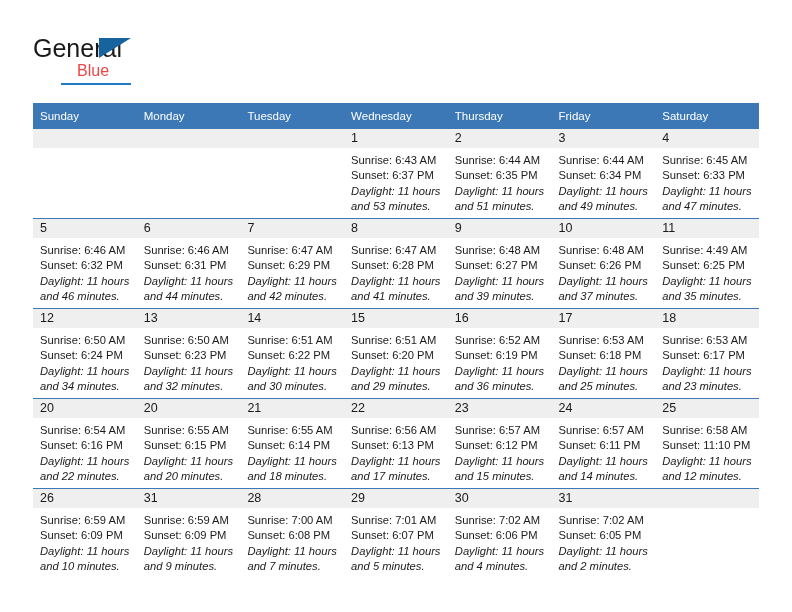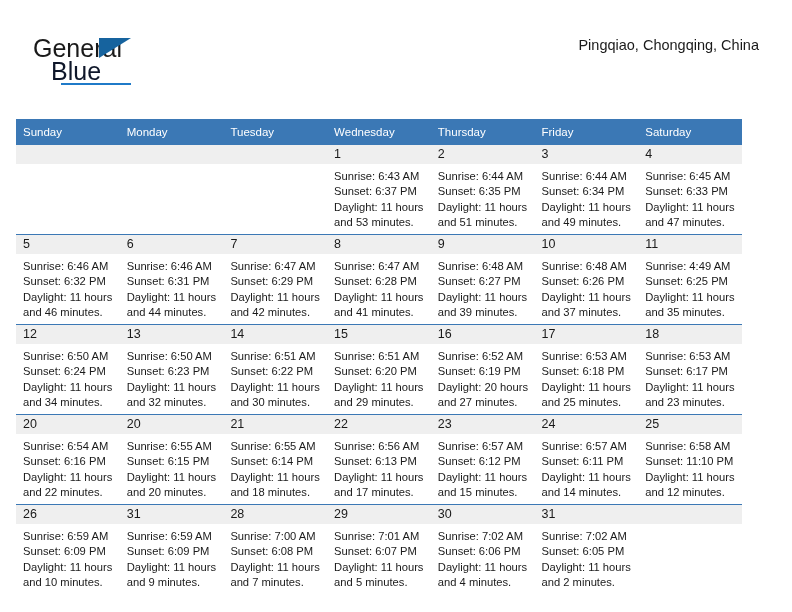--- a/index.html
+++ b/index.html
@@ -41,24 +41,24 @@
     position: absolute;
     left: 0;
     top: 0;
     font-size: 25px;
     color: #1a1a1a;
     letter-spacing: 0px;
     line-height: 28px;
   }
   .logo-blue {
     position: absolute;
-    left: 18px;
+    left: 44px;
     top: 23px;
-    font-size: 25px;
-    color: #0f172a;
+    font-size: 16px;
+    color: #ef4444;
     line-height: 28px;
   }
   .logo-tri {
     position: absolute;
     left: 66px;
     top: 4px;
     width: 0;
     height: 0;
     border-left: 32px solid #16639e;
     border-bottom: 20px solid transparent;
@@ -88,26 +88,25 @@
     font-size: 14.5px;
     color: #1a1a1a;
     line-height: 20px;
     margin-top: 5px;
     white-space: nowrap;
   }
 
   
   .calendar {
     position: absolute;
-    left: 16px;
+    left: 33px;
     top: 103px;
     width: 726px;
     border-collapse: collapse;
     table-layout: fixed;
-    margin-top: 16px;
   }
   .calendar th {
     background: #3b78b5;
     color: #ffffff;
     font-size: 11.5px;
     font-weight: normal;
     text-align: left;
     padding: 6px 0 6px 7px;
     height: 14px;
     border: none;
@@ -142,38 +141,38 @@
     padding: 5px 6px 0 7px;
     font-size: 11.2px;
     line-height: 15.4px;
     color: #1a1a1a;
   }
   .cell-body div {
     white-space: nowrap;
   }
   .cell-body .daylight-line {
     white-space: normal;
+    font-style: italic;
   }
 </style>
 </head>
 <body>
 
 <div class="page">
 
   <div class="header">
 
     <div class="logo">
       <span class="logo-general">General</span>
       <span class="logo-tri"></span>
       <span class="logo-blue">Blue</span>
       <span class="logo-underline"></span>
     </div>
 
     <div class="title-block">
-      <div class="cal-subtitle">Pingqiao, Chongqing, China</div>
     </div>
 
   </div>
 
   <table class="calendar">
     <thead>
       <tr>
         <th>Sunday</th>
         <th>Monday</th>
         <th>Tuesday</th>
@@ -316,21 +315,21 @@
               <div>Sunrise: 6:51 AM</div>
               <div>Sunset: 6:20 PM</div>
               <div class="daylight-line">Daylight: 11 hours and 29 minutes.</div>
             </div>
           </td>
           <td>
             <div class="daynum-band">16</div>
             <div class="cell-body">
               <div>Sunrise: 6:52 AM</div>
               <div>Sunset: 6:19 PM</div>
-              <div class="daylight-line">Daylight: 20 hours and 27 minutes.</div>
+              <div class="daylight-line">Daylight: 11 hours and 36 minutes.</div>
             </div>
           </td>
           <td>
             <div class="daynum-band">17</div>
             <div class="cell-body">
               <div>Sunrise: 6:53 AM</div>
               <div>Sunset: 6:18 PM</div>
               <div class="daylight-line">Daylight: 11 hours and 25 minutes.</div>
             </div>
           </td>

